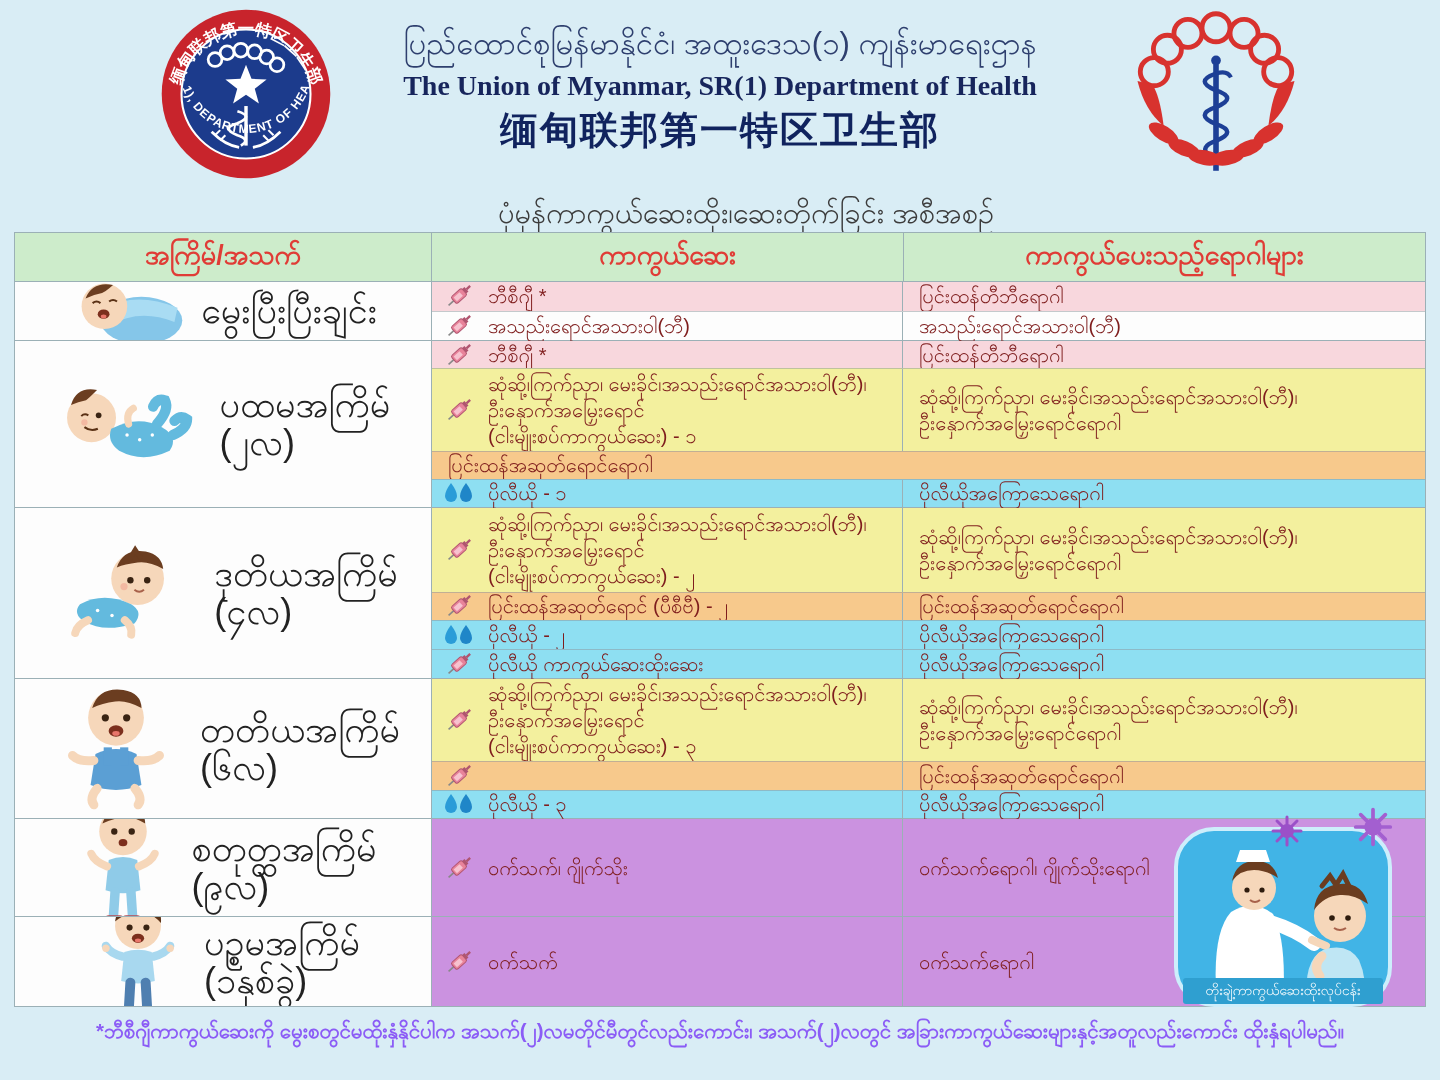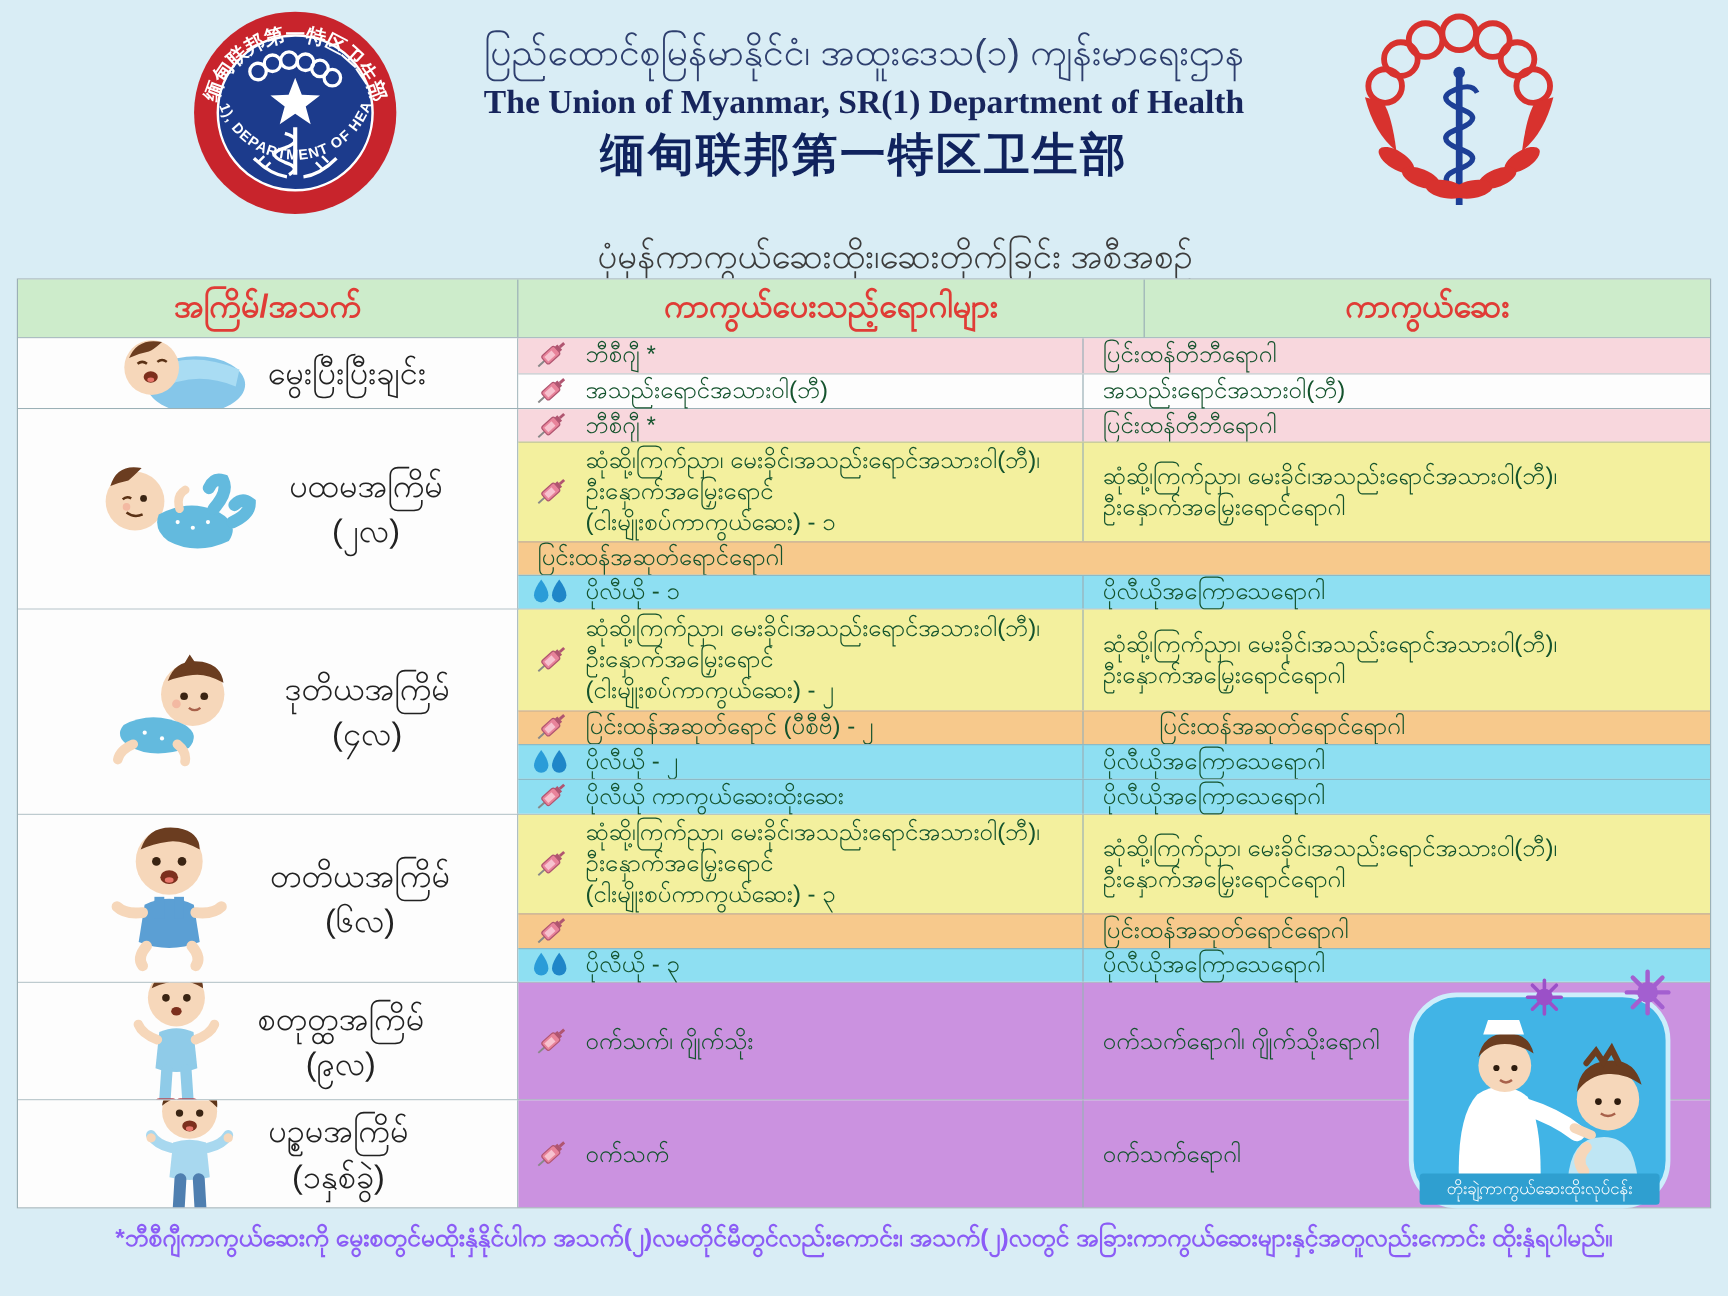--- a/index.html
+++ b/index.html
@@ -19,27 +19,27 @@
   .thead{display:flex;height:48px;background:#cdeccb;}
   .th{display:flex;align-items:center;justify-content:center;color:#e03c36;font-weight:bold;font-size:27px;box-sizing:border-box;}
   .th-age{width:416px;}
   .th-vac{width:472px;border-left:1px solid #9bb0b6;}
   .th-dis{flex:1;border-left:1px solid #9bb0b6;}
 
   .row-group{display:flex;border-top:1px solid #9bb0b6;}
   .rg1{height:58px}.rg2{height:166px}.rg3{height:170px}.rg4{height:139px}.rg5{height:97px}.rg6{height:89px}
   .age-cell{width:416px;display:flex;align-items:center;justify-content:center;gap:14px;background:#fdfdfd;overflow:hidden;}
   .baby-fig{flex:0 0 auto;display:flex;align-items:center;justify-content:center;}
-  .age-label{font-size:27px;color:#222;text-align:center;white-space:pre-line;line-height:38px;}
+  .age-label{font-size:36px;color:#222;text-align:left;white-space:pre-line;line-height:38px;}
   .entries{flex:1;display:flex;flex-direction:column;border-left:1px solid #9bb0b6;}
   .entry{display:flex;flex-basis:0;min-height:0;border-top:1px solid rgba(140,150,155,.5);}
   .entry:first-child{border-top:none;}
   .vcell{width:471px;display:flex;align-items:center;gap:12px;padding-left:10px;box-sizing:border-box;border-right:1px solid #9bb0b6;}
   .dcell{flex:1;display:flex;align-items:center;padding-left:16px;}
-  .ctext{font-size:20px;color:#14532d;white-space:pre-line;line-height:26px;}
+  .ctext{font-size:20px;color:#7f1d1d;white-space:pre-line;line-height:26px;}
   .cell-icon{flex:0 0 34px;display:flex;align-items:center;justify-content:center;}
 
   
   .nurse-wrap{position:absolute;left:1172px;top:826px;width:222px;height:182px;z-index:5;}
   .nurse-svg{position:absolute;left:0;top:0;}
   .nurse-caption{position:absolute;left:11px;bottom:4px;width:200px;height:26px;background:#2f9fd0;
     color:#fff;font-size:14px;display:flex;align-items:center;justify-content:center;border-radius:3px;}
   .virus{position:absolute;z-index:6;}
   .v1{left:1270px;top:814px;}
   .v2{left:1352px;top:806px;}
@@ -115,22 +115,22 @@
       <ellipse cx="67" cy="74" rx="9" ry="4" transform="rotate(-22 67 74)"></ellipse>
       <ellipse cx="56" cy="79" rx="9" ry="4" transform="rotate(-10 56 79)"></ellipse>
     </g>
   </svg>
 
   <div class="subtitle">ပုံမှန်ကာကွယ်ဆေးထိုး၊ဆေးတိုက်ခြင်း အစီအစဉ်</div>
 
   <div class="vtable" id="vtable">
     <div class="thead">
       <div class="th th-age">အကြိမ်/အသက်</div>
+      <div class="th th-vac">ကာကွယ်ဆေး</div>
       <div class="th th-dis">ကာကွယ်ပေးသည့်ရောဂါများ</div>
-      <div class="th th-vac">ကာကွယ်ဆေး</div>
     </div>
 
   <div class="row-group rg1">
         <div class="age-cell">
           <div class="baby-fig">
             <svg width="118" height="76" viewBox="0 0 150 96">
       <ellipse cx="92" cy="60" rx="52" ry="30" fill="#85c6e9"></ellipse>
       <path d="M46 46 Q82 22 138 44 L134 62 Q90 44 52 66 Z" fill="#a9dcf3"></path>
       <circle cx="45" cy="42" r="29" fill="#f6d7ba"></circle>
       <path d="M21 32 Q30 10 56 15 Q46 24 42 25 Q31 27 21 32Z" fill="#6b3d20"></path>
@@ -287,21 +287,21 @@
       </g>
     </svg>
               </span>
               <div class="ctext">ဆုံဆို့၊ကြက်ညှာ၊ မေးခိုင်၊အသည်းရောင်အသားဝါ(ဘီ)၊
 ဦးနှောက်အမြှေးရောင်
 (ငါးမျိုးစပ်ကာကွယ်ဆေး) - ၂</div>
             </div>
             <div class="dcell ctext">ဆုံဆို့၊ကြက်ညှာ၊ မေးခိုင်၊အသည်းရောင်အသားဝါ(ဘီ)၊
 ဦးနှောက်အမြှေးရောင်ရောဂါ</div>
           </div>
-          <div class="entry" style="background: rgb(247, 201, 140); flex-grow: 1; gap: 47px;">
+          <div class="entry" style="background: rgb(247, 201, 140); flex-grow: 1;">
             <div class="vcell">
               <span class="cell-icon">
                 <svg width="32" height="30" viewBox="0 0 32 30">
       <g transform="rotate(-42 16 15)">
         <line x1="2" y1="15" x2="9" y2="15" stroke="#888" stroke-width="1.6"></line>
         <rect x="9" y="10.5" width="14" height="9" rx="2" fill="#e8839a" stroke="#b05570" stroke-width="1"></rect>
         <rect x="11" y="12.5" width="8" height="5" fill="#f7c2cf"></rect>
         <rect x="23" y="12" width="3" height="6" fill="#b05570"></rect>
         <line x1="26" y1="15" x2="31" y2="15" stroke="#b05570" stroke-width="2.4"></line>
       </g>

